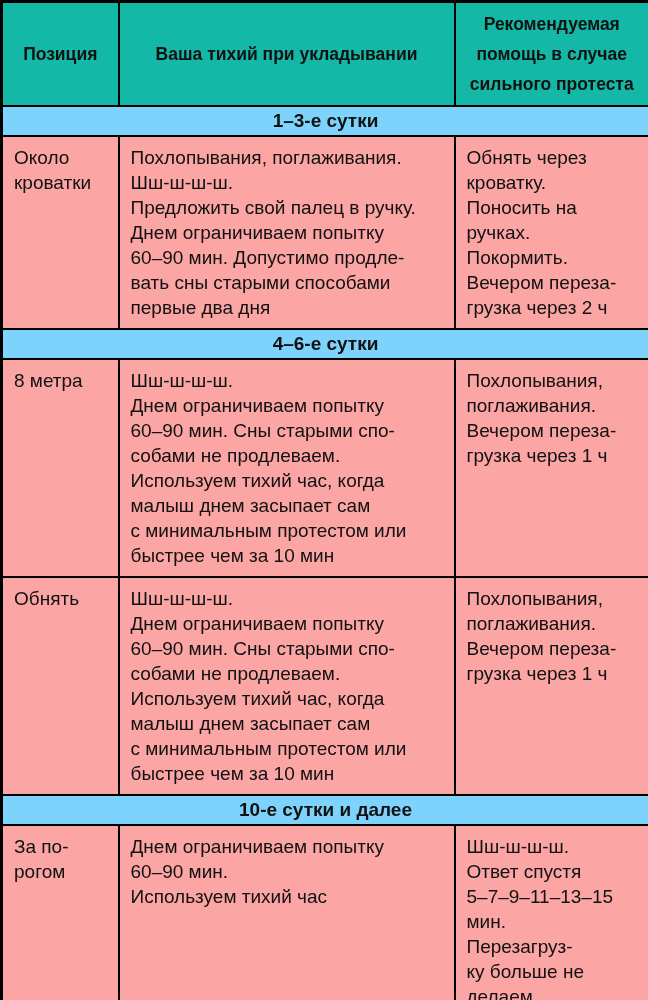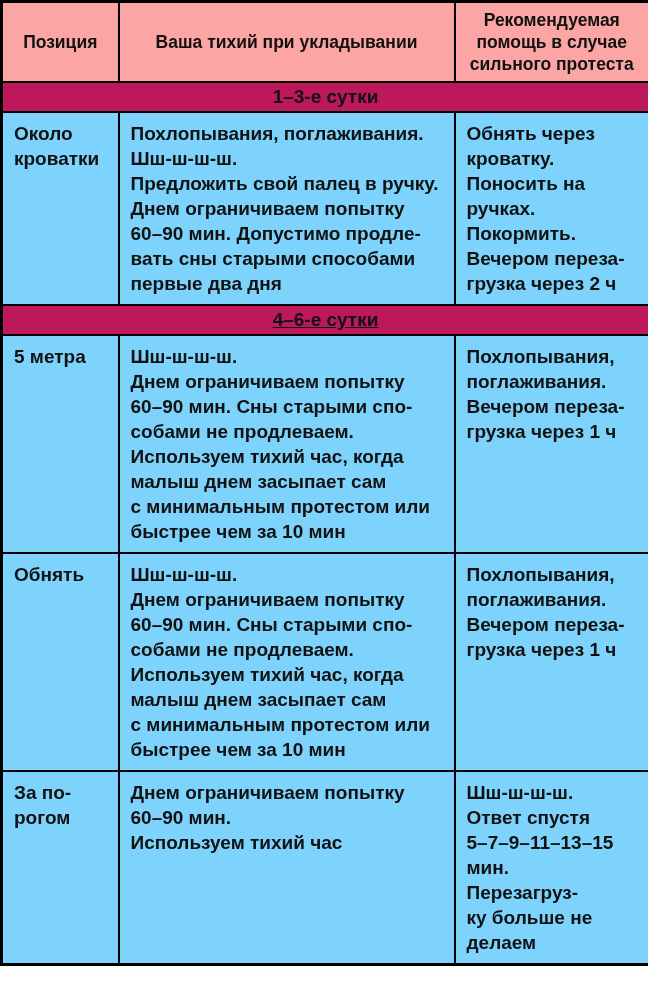--- a/index.html
+++ b/index.html
@@ -22,36 +22,35 @@
   table.sched col.c2 { width: 336px; }
   table.sched col.c3 { width: 195px; }
   th, td {
     border: 2px solid #000000;
     vertical-align: top;
     white-space: pre-line;
     overflow: hidden;
   }
   th {
     font-size: 17.5px;
-    line-height: 22px;
+    line-height: 30px;
     font-weight: bold;
     text-align: center;
     vertical-align: middle;
     padding: 6px 4px;
-    background: #fca5a5;
+    background: #14b8a6;
   }
   td.cell {
     font-size: 19px;
     line-height: 25px;
     padding: 8px 10px 8px 11px;
-    background: #7dd3fc;
-    font-weight: bold;
+    background: #fca5a5;
   }
   tr.band td {
-    background: #be185d;
+    background: #7dd3fc;
     font-size: 19px;
     font-weight: bold;
     text-align: center;
     vertical-align: middle;
     padding: 3px 4px;
     white-space: normal;
   }
 </style>
 </head>
 <body>
@@ -87,25 +86,25 @@
 первые два дня</td>
       <td class="cell">Обнять через
 кроватку.
 Поносить на
 ручках.
 Покормить.
 Вечером переза-
 грузка через 2 ч</td>
     </tr>
 
-    <tr class="band" style="height:29px;text-decoration:underline;">
+    <tr class="band" style="height:29px;">
       <td colspan="3">4–6-е сутки</td>
     </tr>
     <tr style="height:213px;">
-      <td class="cell">5 метра</td>
+      <td class="cell">8 метра</td>
       <td class="cell">Шш-ш-ш-ш.
 Днем ограничиваем попытку
 60–90 мин. Сны старыми спо-
 собами не продлеваем.
 Используем тихий час, когда
 малыш днем засыпает сам
 с минимальным протестом или
 быстрее чем за 10 мин</td>
       <td class="cell">Похлопывания,
 поглаживания.
@@ -122,20 +121,23 @@
 Используем тихий час, когда
 малыш днем засыпает сам
 с минимальным протестом или
 быстрее чем за 10 мин</td>
       <td class="cell">Похлопывания,
 поглаживания.
 Вечером переза-
 грузка через 1 ч</td>
     </tr>
 
+    <tr class="band" style="height:29px;">
+      <td colspan="3">10-е сутки и далее</td>
+    </tr>
     <tr style="height:178px;">
       <td class="cell">За по-
 рогом</td>
       <td class="cell">Днем ограничиваем попытку
 60–90 мин.
 Используем тихий час</td>
       <td class="cell">Шш-ш-ш-ш.
 Ответ спустя
 5–7–9–11–13–15
 мин.

